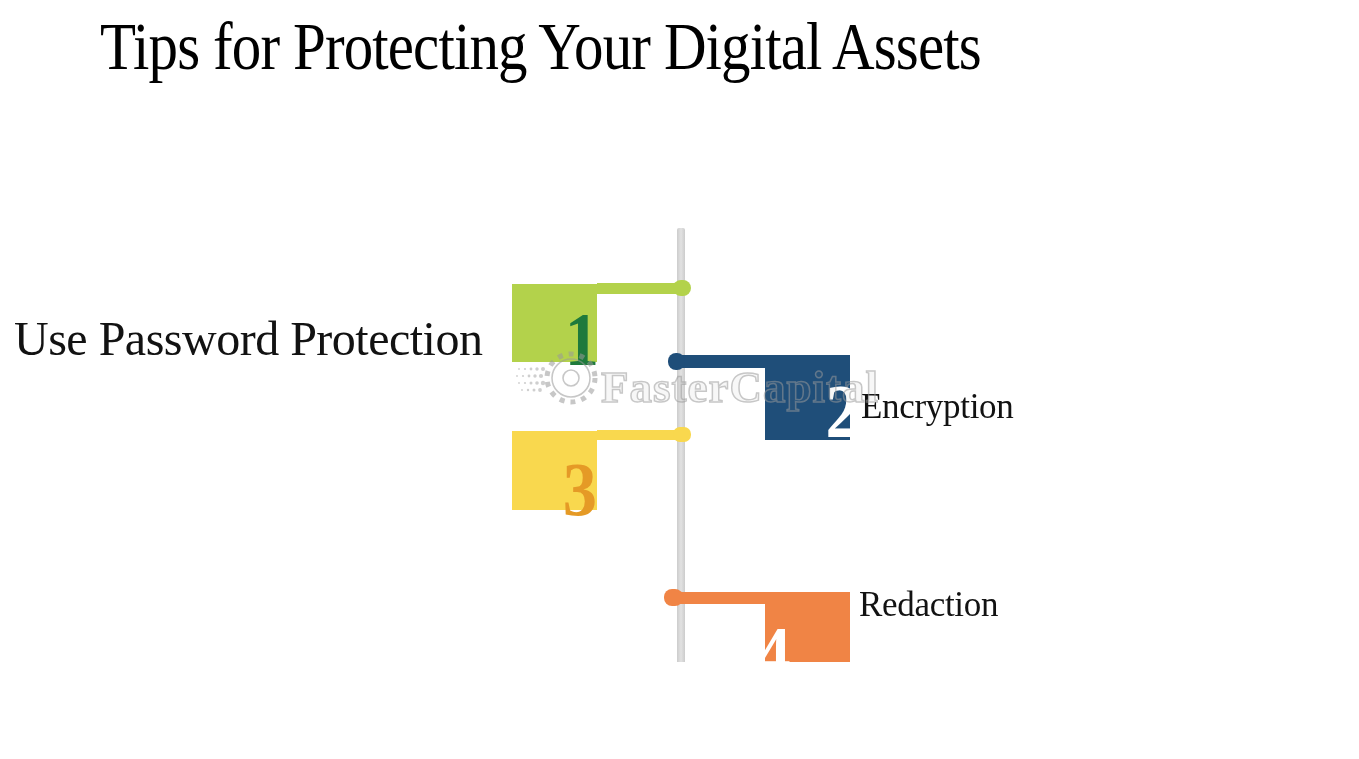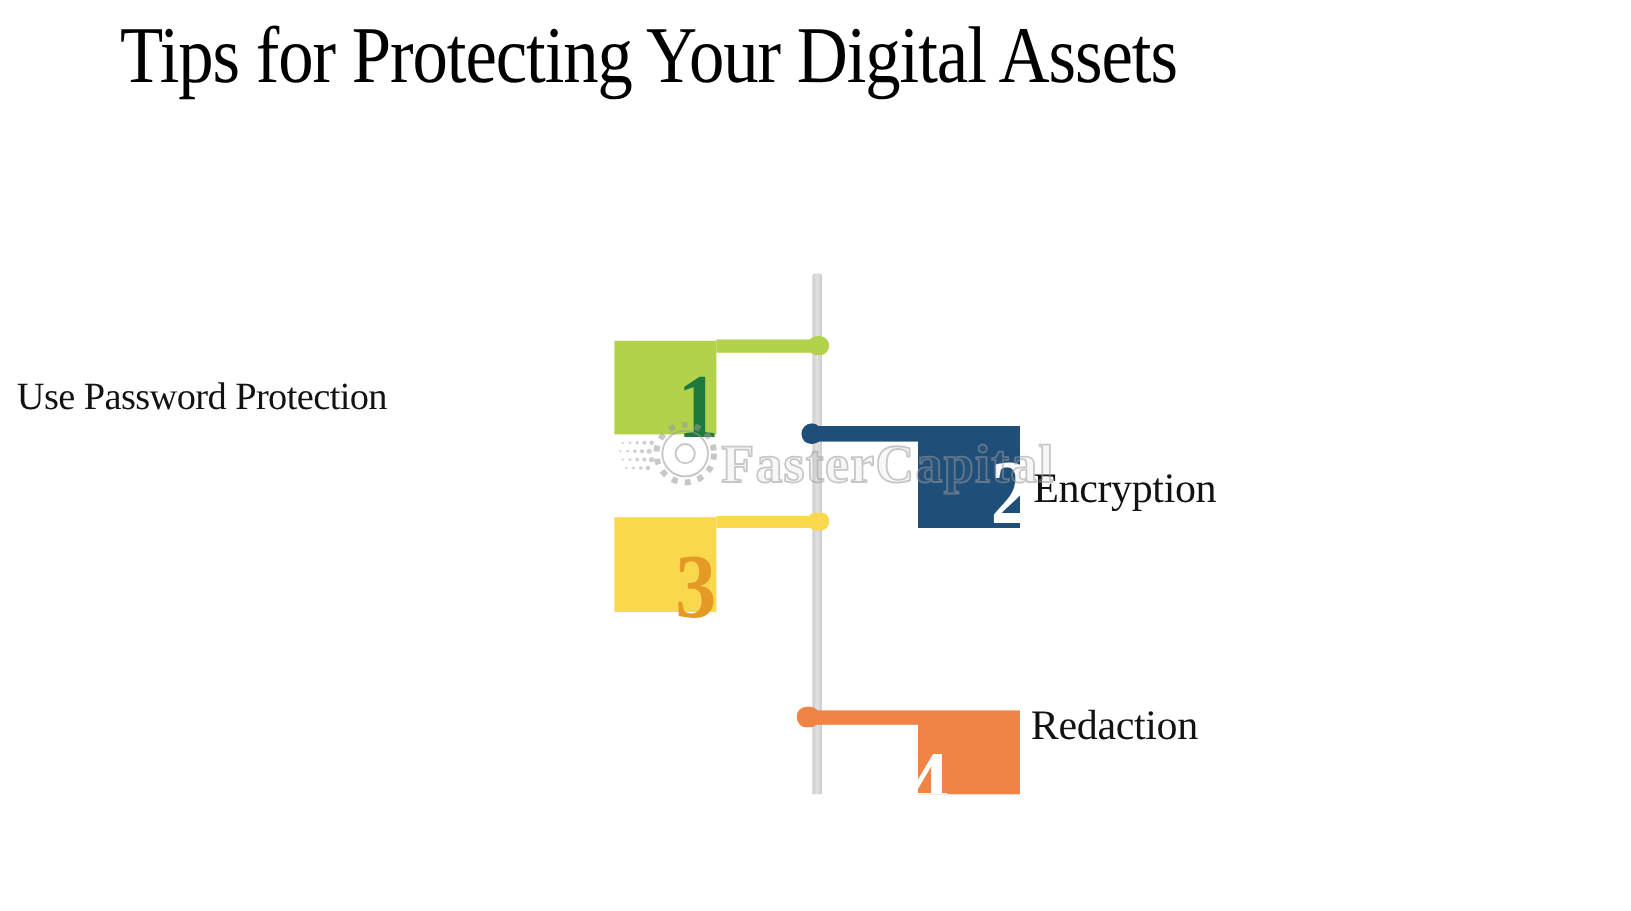--- a/index.html
+++ b/index.html
@@ -40,21 +40,21 @@
   .r4{left:765px;top:592px;width:85px;height:83px;}
   .n4{left:753px;top:615px;width:70px;text-align:left;}
   .flag-number{
     position:absolute;font-size:76px;font-weight:700;line-height:1;
     transform:scaleX(.9);transform-origin:center bottom;white-space:nowrap;
   }
   .flag-fill{position:absolute;}
   .label{
     position:absolute;color:#121212;white-space:nowrap;line-height:1.05;
   }
-  .label-left{font-size:32px;letter-spacing:-.5px;}
+  .label-left{font-size:48px;letter-spacing:-.5px;}
   .label-right{font-size:35px;letter-spacing:-.3px;}
   .l1{left:14px;top:314px;}
   .l2{left:861px;top:389px;}
   .l3{left:14px;top:455px;}
   .l4{left:859px;top:587px;}
   
   .watermark{
     position:absolute;left:513px;top:347px;height:62px;display:flex;align-items:center;
     opacity:.55;pointer-events:none;
   }

